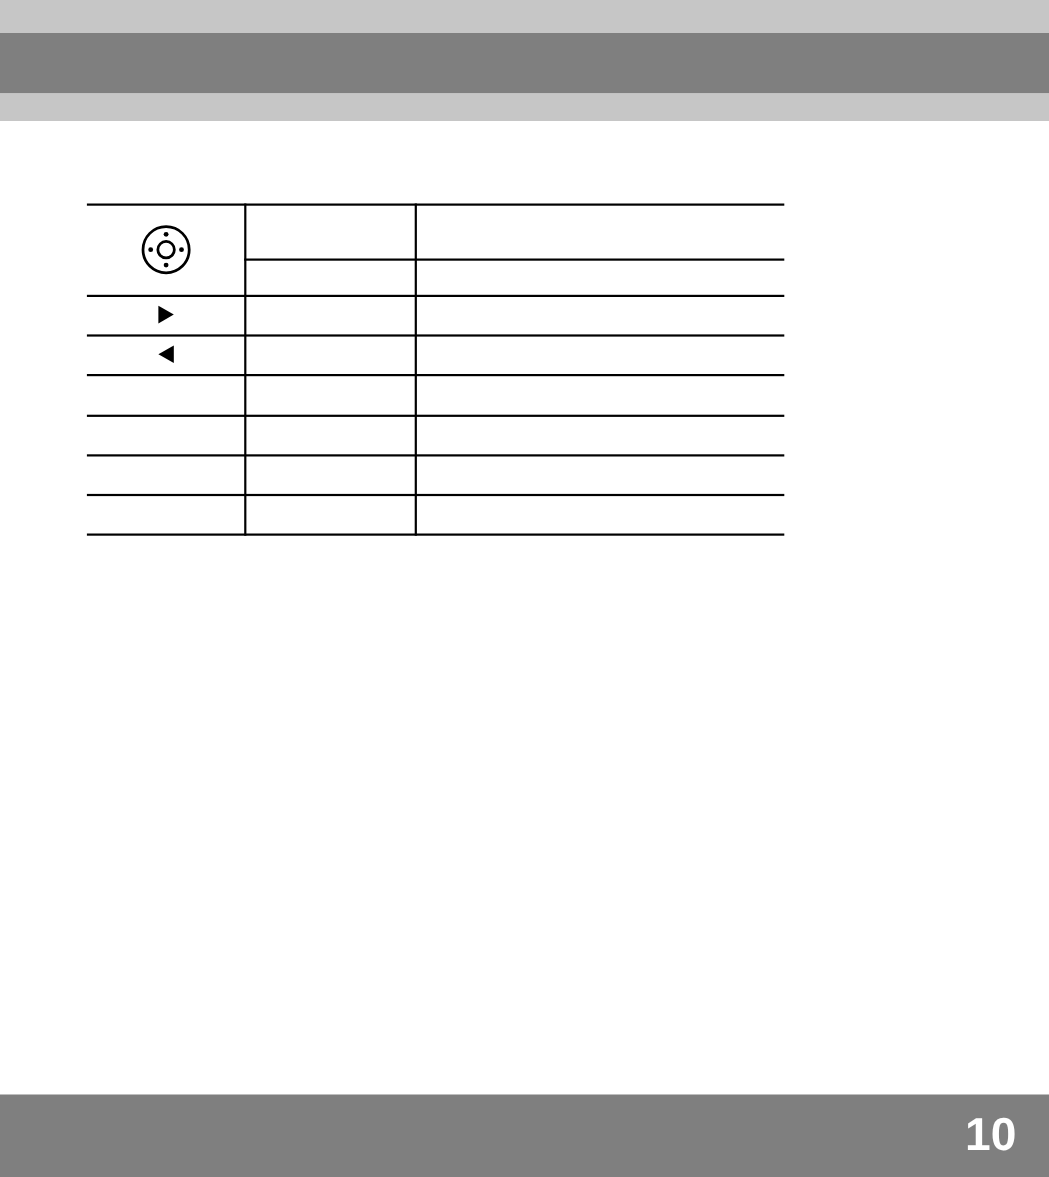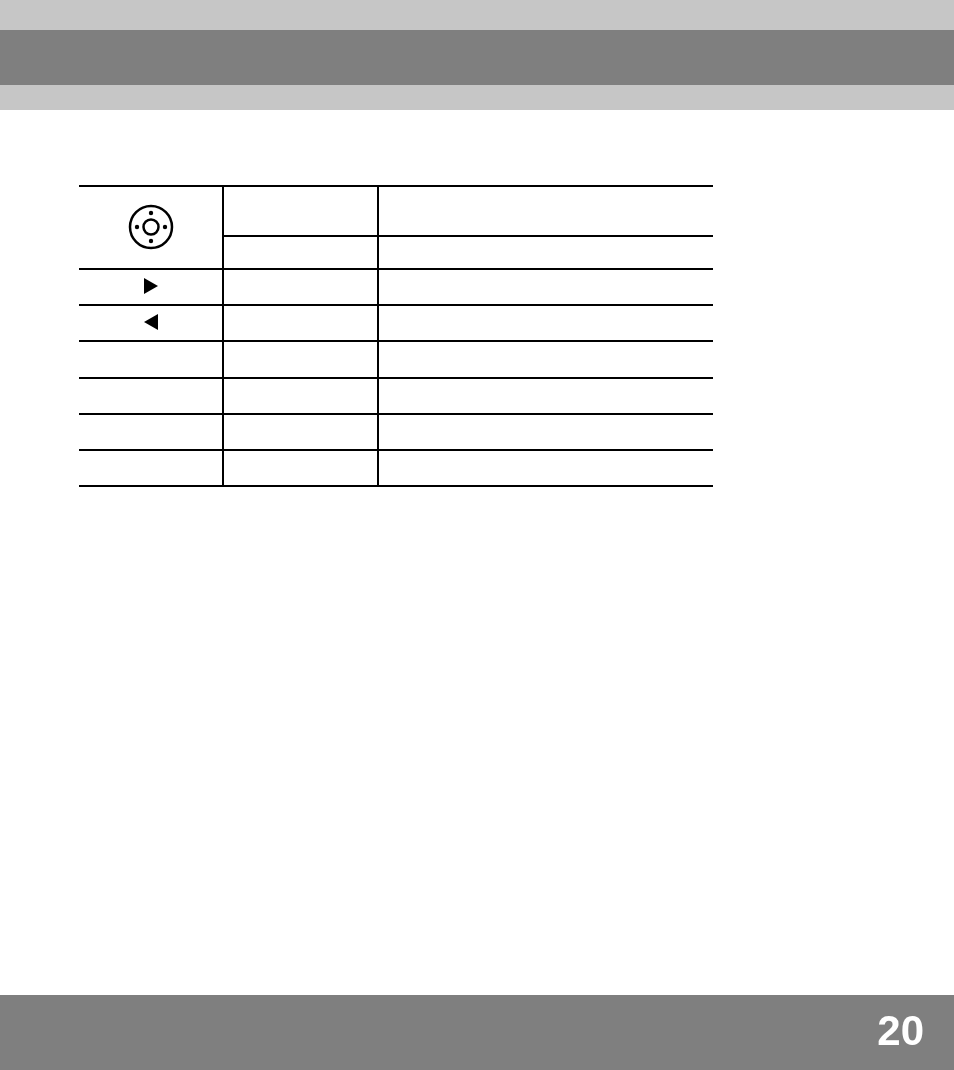--- a/index.html
+++ b/index.html
@@ -207,14 +207,14 @@
         <span></span>
       </div>
     <div class="icon-cell" style="left:298px; top:264px; width:336px; height:36px;">
         <span></span>
       </div>
 
   </div>
 </div>
 
 <div class="footer-bar">
-  <div class="page-number">20</div>
+  <div class="page-number">10</div>
 </div>
 
 </body></html>

